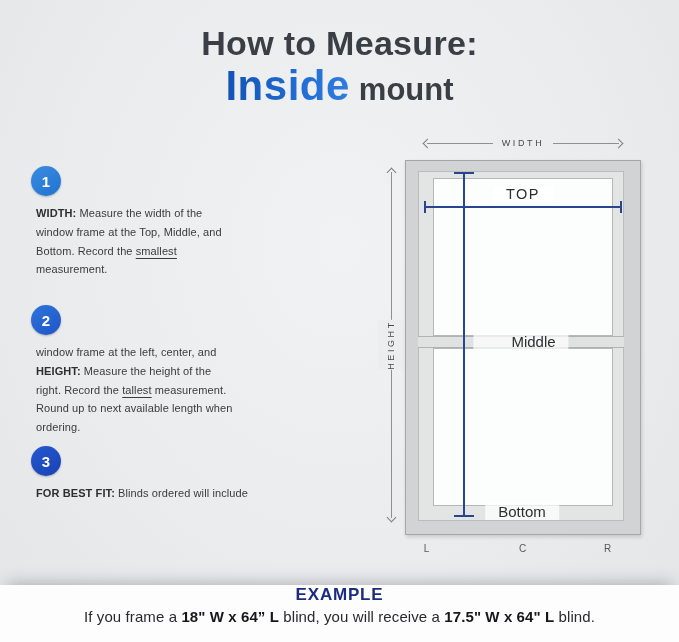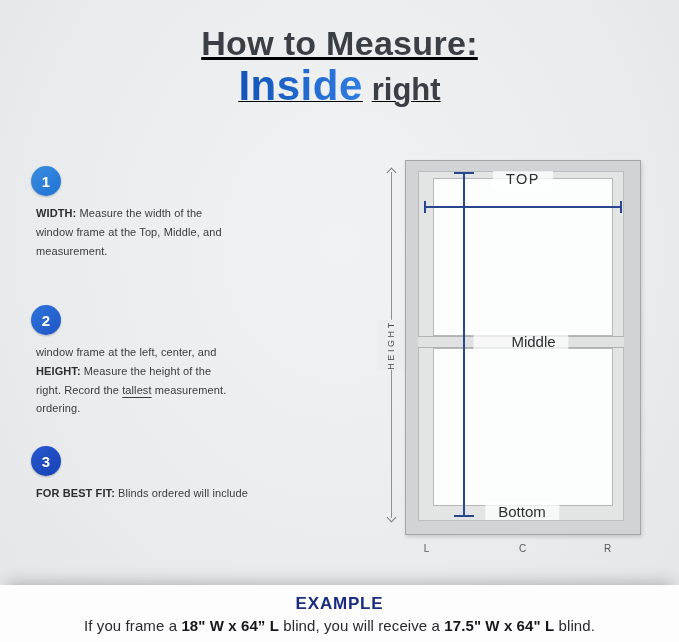--- a/index.html
+++ b/index.html
@@ -1,21 +1,20 @@
 <!DOCTYPE html>
 <html style="--heading_blue_start: #1253b6; --heading_blue_end: #2f7de2; --step1_circle: #1f72d2; --step2_circle: #1e55c5; --step3_circle: #1742b4; --measure_line: #2a4590; --example_heading: #1a2c80;"><head>
 <meta charset="utf-8">
 <style>
   * { margin:0; padding:0; box-sizing:border-box; }
   html,body { width:679px; height:642px; }
   body { font-family:"Liberation Sans", sans-serif; }
   .page {
     position:relative; width:679px; height:642px; overflow:hidden;
     background: radial-gradient(ellipse at 50% 38%, #f1f2f3 0%, #ebecee 55%, #e4e5e7 100%);
-    text-decoration: underline;
   }
 
   
   .h1 { text-align:center; padding-top:26px; font-size:34px; font-weight:700;
         color:#3a3e45; letter-spacing:.3px; line-height:1.05; }
   .h2 { text-align:center; margin-top:3px; line-height:1; }
   .h2 .hl { font-size:42px; font-weight:800; letter-spacing:.5px;
         background:linear-gradient(90deg, var(--heading_blue_start,#1253b6), var(--heading_blue_end,#2f7de2));
         -webkit-background-clip:text; background-clip:text;
         color:transparent;text-align:right; -webkit-text-fill-color:transparent; }
@@ -70,71 +69,79 @@
   .mline.v::before, .mline.v::after { content:""; position:absolute; left:-9px; width:20px; height:2px;
         background:var(--measure_line,#2a4590); }
   .mline.v::before { top:-1px; } .mline.v::after { bottom:-1px; }
   .mline.h { left:425px; top:206px; width:196px; height:2px; }
   .mline.h::before, .mline.h::after { content:""; position:absolute; top:-5px; width:2px; height:12px;
         background:var(--measure_line,#2a4590); }
   .mline.h::before { left:-1px; } .mline.h::after { right:-1px; }
 
   .lbl { position:absolute; transform:translateX(-50%); background:rgba(255,255,255,.72);
         color:#2d2e30; font-size:15px; padding:0 13px; white-space:nowrap; line-height:17px; }
-  .lbl.top { left:523px; top:171px; font-size:14.5px; letter-spacing:1.5px; }
+  .lbl.top { left:523px; top:186px; font-size:14.5px; letter-spacing:1.5px; }
   .lbl.mid { left:521px; top:333px;padding-left:38px; }
   .lbl.bot { left:522px; top:503px; }
   .axis { position:absolute; top:543px; transform:translateX(-50%); font-size:10px;
         color:#57585a; letter-spacing:1px; }
   .axis.l { left:427px; } .axis.c { left:523px; } .axis.r { left:608px; }
 
   
   .example { position:absolute; left:0; right:0; top:585px; bottom:0; background:#fdfdfe;
         box-shadow:0 -9px 16px -7px rgba(50,50,58,.30); text-align:center; }
-  .ex-head { margin-top:9px; font-size:17px; font-weight:700; letter-spacing:.8px;
+  .ex-head { font-size:17px; font-weight:700; letter-spacing:.8px;
         color:var(--example_heading,#1a2c80); }
   .ex-line { margin-top:3px; font-size:15px; color:#2a2a2e; letter-spacing:.1px; }
   .ex-line .b { font-weight:700; color:#17171b; }
 </style>
 </head>
 <body>
 
 <div class="page">
 
   <div class="h1">How to Measure:</div>
   <div class="h2">
-    <span class="hl">Inside</span><span class="sfx">right</span>
+    <span class="hl">Inside</span><span class="sfx">mount</span>
   </div>
 
   <div class="step step-1">
     <div class="circle">1</div>
     <div class="step-text">
         <div><span class="b">WIDTH:</span><span> Measure the width of the</span></div>
         <div><span>window frame at the Top, Middle, and</span></div>
+        <div><span>Bottom. Record the </span><span class="u">smallest</span></div>
         <div><span>measurement.</span></div>
       </div>
   </div>
   <div class="step step-2">
     <div class="circle">2</div>
     <div class="step-text">
         <div><span>window frame at the left, center, and</span></div>
         <div><span class="b">HEIGHT:</span><span> Measure the height of the</span></div>
         <div><span>right. Record the </span><span class="u">tallest</span><span> measurement.</span></div>
+        <div><span>Round up to next available length when</span></div>
         <div><span>ordering.</span></div>
       </div>
   </div>
   <div class="step step-3">
     <div class="circle">3</div>
     <div class="step-text">
         <div><span class="b">FOR BEST FIT:</span><span> Blinds ordered will include</span></div>
       </div>
   </div>
 
   <div class="diagram">
 
+    <div class="warrow">
+      <span class="chev w-l"></span>
+      <span class="aline"></span>
+      <span class="alabel">WIDTH</span>
+      <span class="chev w-r"></span>
+    </div>
 
     <div class="harrow">
       <span class="chev h-t"></span>
       <span class="aline"></span>
       <span class="alabel">HEIGHT</span>
       <span class="chev h-b"></span>
     </div>
 
     <div class="win">
       <div class="win-inner"></div>

